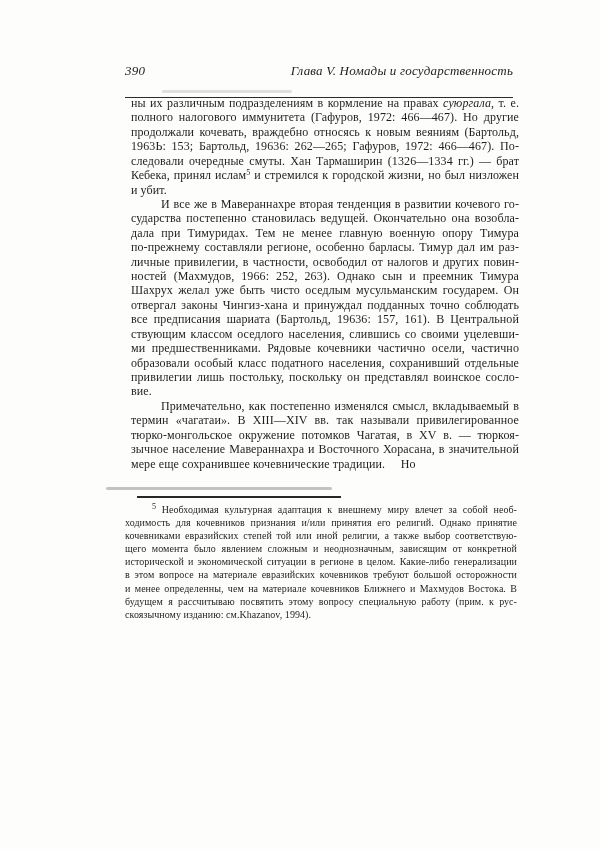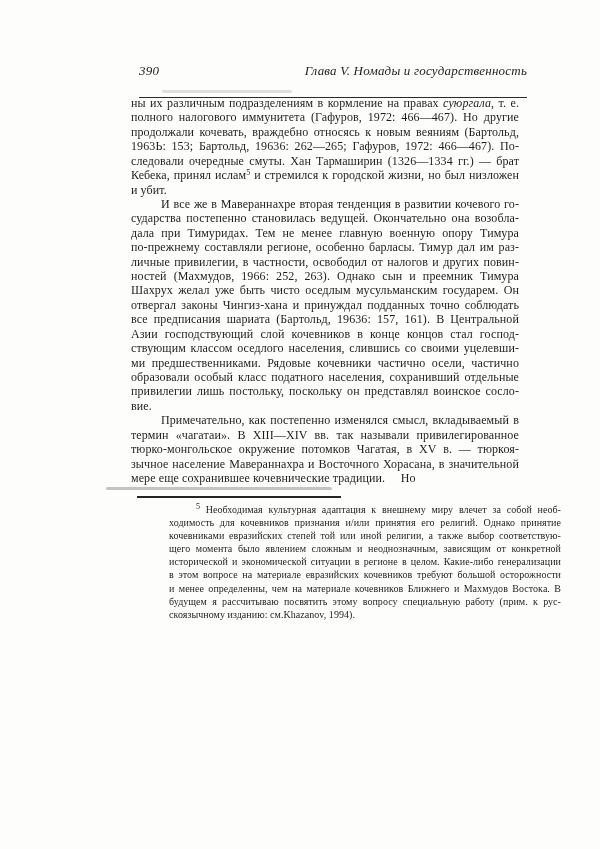--- a/index.html
+++ b/index.html
@@ -6,21 +6,21 @@
   .page{
     position:relative;
     width:600px;height:849px;
     background:#fdfdfc;
     font-family:"Liberation Serif","DejaVu Serif",serif;
     color:#1e1e1e;
     overflow:hidden;
   }
   
   .header{
-    position:absolute;left:139px;top:63px;width:388px;
+    position:absolute;left:125px;top:63px;width:388px;
     display:flex;justify-content:space-between;align-items:baseline;
     font-style:italic;font-size:13px;
     border-bottom:1.5px solid #2b2b2b;
     padding-bottom:18px;
     letter-spacing:0.2px;
   }
   
   .bodytext{
     position:absolute;left:131px;top:96px;width:388px;
     font-size:12px;line-height:14.42px;
@@ -34,21 +34,20 @@
   .em{font-style:italic;}
   
   .fnrule{
     position:absolute;left:137px;top:496px;width:204px;height:1.5px;
     background:#262626;
   }
   .footnote{
     position:absolute;left:125px;top:503px;width:392px;
     font-size:10px;line-height:13.1px;
     letter-spacing:0.05px;
-    margin-left:44px;
   }
   .footnote .ind{text-indent:27px;}
   
   .artifact{position:absolute;border-radius:2px;filter:blur(0.7px);}
   .a1{left:162px;top:90px;width:130px;height:3px;background:#e0e0e0;}
   .a2{left:106px;top:487px;width:226px;height:2.6px;background:#c3c3c3;}
 </style>
 </head>
 <body>
 
@@ -71,21 +70,20 @@
     <div class="line pl">и убит.</div>
     <div class="line jl ind">И все же в Мавераннахре вторая тенденция в развитии кочевого го-</div>
     <div class="line jl">сударства постепенно становилась ведущей. Окончательно она возобла-</div>
     <div class="line jl">дала при Тимуридах. Тем не менее главную военную опору Тимура</div>
     <div class="line jl">по-прежнему составляли регионе, особенно барласы. Тимур дал им раз-</div>
     <div class="line jl">личные привилегии, в частности, освободил от налогов и других повин-</div>
     <div class="line jl">ностей (Махмудов, 1966: 252, 263). Однако сын и преемник Тимура</div>
     <div class="line jl">Шахрух желал уже быть чисто оседлым мусульманским государем. Он</div>
     <div class="line jl">отвергал законы Чингиз-хана и принуждал подданных точно соблюдать</div>
     <div class="line jl">все предписания шариата (Бартольд, 19636: 157, 161). В Центральной</div>
-    <div class="line jl">Азии господствующий слой кочевников в конце концов стал господ-</div>
     <div class="line jl">ствующим классом оседлого населения, слившись со своими уцелевши-</div>
     <div class="line jl">ми предшественниками. Рядовые кочевники частично осели, частично</div>
     <div class="line jl">образовали особый класс податного населения, сохранивший отдельные</div>
     <div class="line jl">привилегии лишь постольку, поскольку он представлял воинское сосло-</div>
     <div class="line pl">вие.</div>
     <div class="line jl ind">Примечательно, как постепенно изменялся смысл, вкладываемый в</div>
     <div class="line jl">термин «чагатаи». В XIII—XIV вв. так называли привилегированное</div>
     <div class="line jl">тюрко-монгольское окружение потомков Чагатая, в XV в. — тюркоя-</div>
     <div class="line jl">зычное население Мавераннахра и Восточного Хорасана, в значительной</div>
     <div class="line pl">мере еще сохранившее кочевнические традиции.     Но</div>

